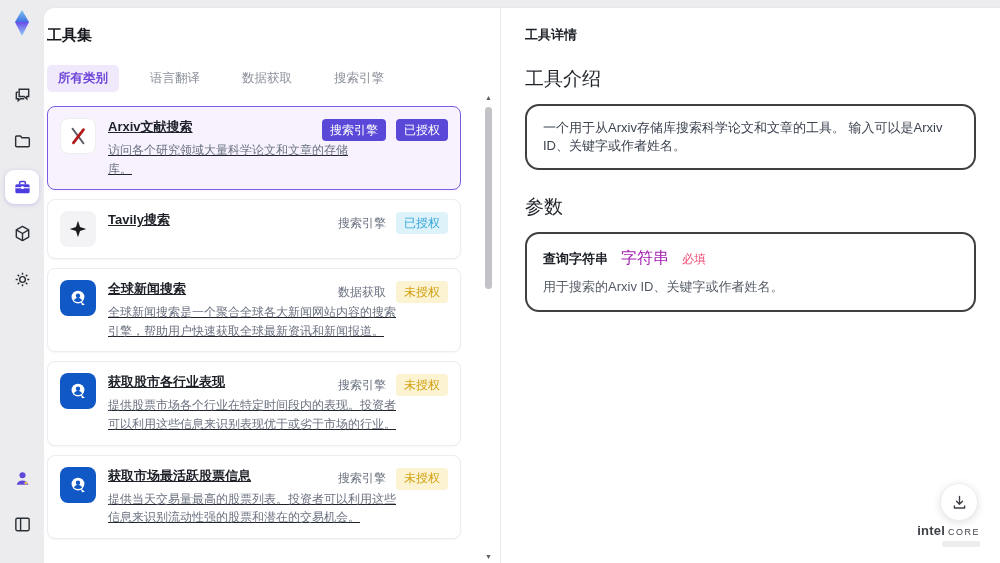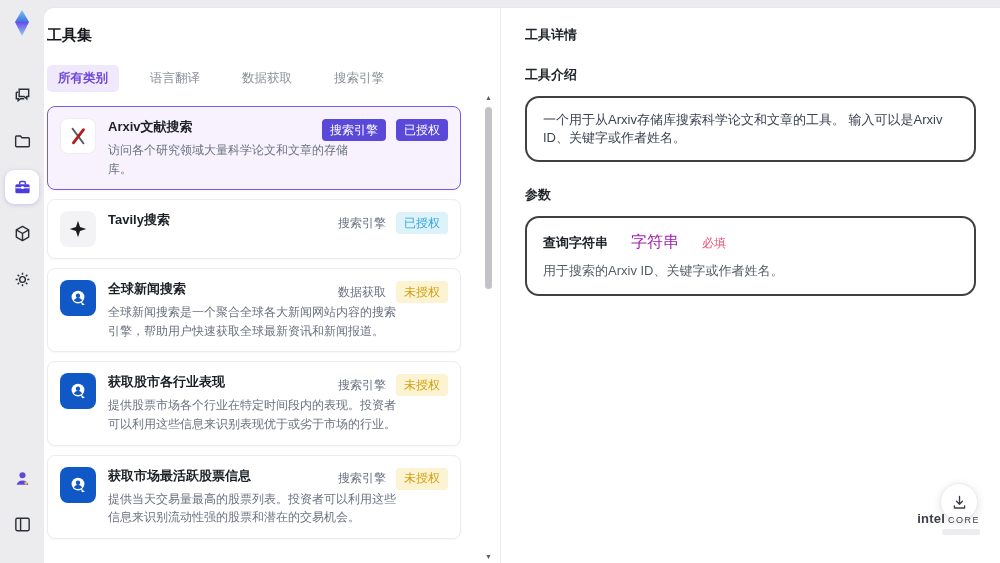--- a/index.html
+++ b/index.html
@@ -43,20 +43,21 @@
     cursor:pointer; white-space:nowrap;
   }
   .tab.active { background:#efe9fb; color:#6f47d8; font-weight:bold; }
 
   .cards { width:414px; }
   .card {
     position:relative; display:flex; align-items:flex-start;
     border:1px solid #ececf1; border-radius:8px; background:#fff;
     padding:11px 12px; margin-bottom:9px; cursor:pointer;
     box-shadow:0 1px 2px rgba(30,30,40,.04);
+    text-decoration:underline;
   }
   .card.selected { border:1.5px solid #7b5be6; background:#f7f2fe; }
   .tool-icon {
     width:36px; height:36px; border-radius:8px; flex:none; margin-right:12px;
     display:flex; align-items:center; justify-content:center; overflow:hidden;
   }
   .tool-icon svg { width:22px; height:22px; }
   .tool-icon.white { background:#ffffff; border:1px solid #eee; }
   .tool-icon.gray  { background:#f3f3f5; }
   .tool-icon.blue  { background:#1158c7; }
@@ -83,42 +84,42 @@
   .sb-thumb {
     width:7px; height:182px; margin-top:5px; border-radius:4px; background:#c3c3c7;
   }
   .sb-arrow.down { margin-top:auto; }
 
   
   .detail-pane {
     flex:1; border-left:1px solid #eaeaee; padding:18px 24px; position:relative;
   }
   .detail-title { font-size:13px; font-weight:bold; margin-bottom:22px; }
-  .section-heading { font-size:13px; font-weight:bold; margin-bottom:12px; }
+  .section-heading { font-size:19px; font-weight:normal; margin-bottom:12px; }
   .intro-box, .param-box {
     border:2px solid #404040; border-radius:14px; background:#fff;
   }
   .intro-box { padding:13px 16px; font-size:13px; color:#3c4350; margin-bottom:24px; }
   .param-box { padding:14px 16px; }
-  .param-head { display:flex; align-items:baseline; gap:23px; margin-bottom:9px; }
+  .param-head { display:flex; align-items:baseline; gap:13px; margin-bottom:9px; }
   .param-name { font-size:13px; font-weight:bold; color:#1c2026; }
   .param-type { font-size:16px; color:#a21caf;text-align:center; }
   .param-required { font-size:12px; color:#ef4d72; }
   .param-desc { font-size:13px; color:#555c66; }
 
   
   .download-fab {
     position:absolute; right:22px; bottom:42px; width:38px; height:38px;
     border-radius:50%; background:#ffffff; border:1px solid #ececf0;
     box-shadow:0 2px 8px rgba(20,20,30,.12);
     display:flex; align-items:center; justify-content:center; cursor:pointer;
   }
   .download-fab svg { width:17px; height:17px; }
   .brand {
-    position:absolute; right:20px; bottom:28px; text-align:right;
+    position:absolute; right:20px; bottom:16px; text-align:right;
     color:#3d4047; font-size:13px; line-height:14px;
   }
   .brand .b1 { font-weight:bold; letter-spacing:.2px; }
   .brand .b2 { font-variant:small-caps; letter-spacing:1.5px; margin-left:3px; }
   .brand .ghost { display:block; height:6px; width:38px; margin:3px 0 0 auto; background:#ededef; border-radius:2px; }
 </style>
 </head>
 <body>
 
 <div class="rail">

